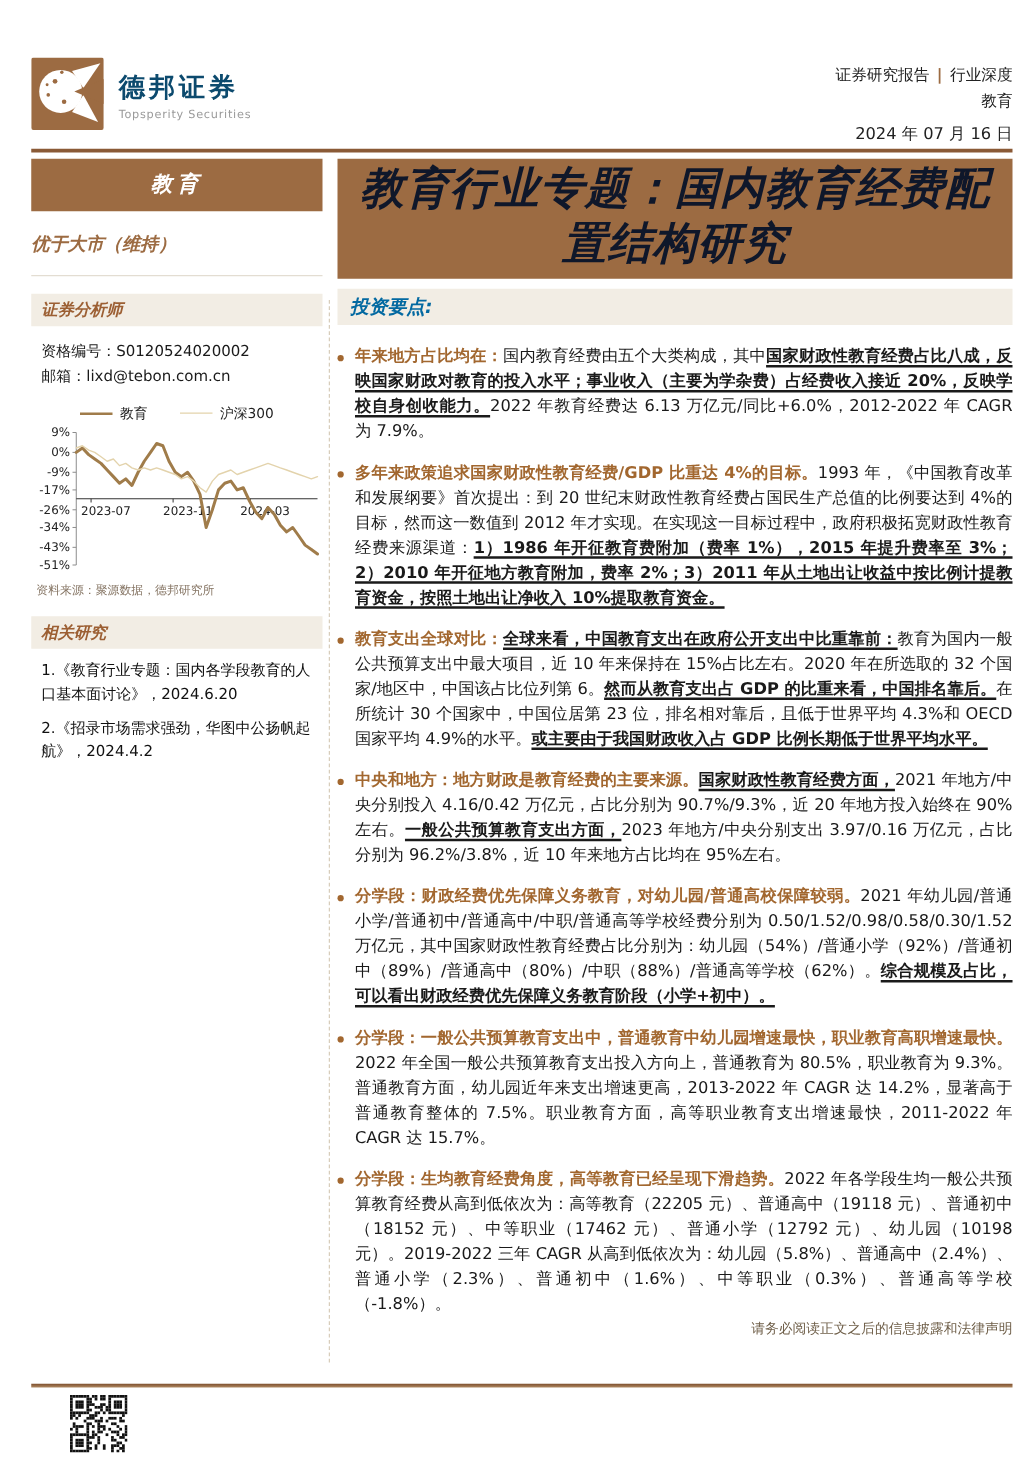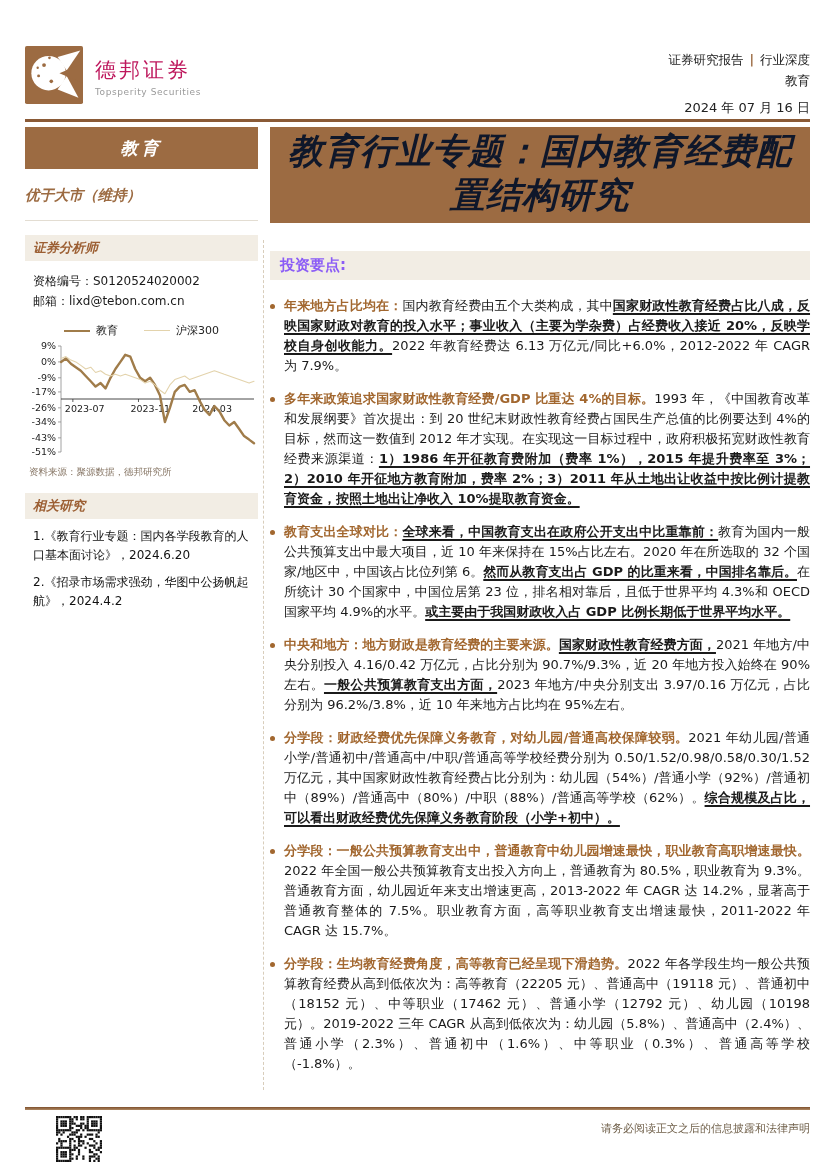--- a/index.html
+++ b/index.html
@@ -4,21 +4,21 @@
 <style>
   * { margin:0; padding:0; box-sizing:border-box; }
   html,body { background:#e8e8e8; }
   body { font-family:"DejaVu Sans","Liberation Sans",sans-serif; }
   .page { position:relative; width:826px; height:1169px; background:#ffffff; margin:0 auto; overflow:hidden; color:#1a1a1a; }
 
   
   .masthead { position:absolute; left:25px; right:16px; top:46px; height:72px; display:flex; justify-content:space-between; }
   .brand { display:flex; align-items:flex-start; gap:12px; }
   .brand-text { padding-top:10px; }
-  .brand-name { font-size:21px; font-weight:normal; color:#be185d; letter-spacing:3px; }
+  .brand-name { font-size:21px; font-weight:bold; color:#0c4a6e; letter-spacing:3px; }
   .brand-sub { font-size:9px; color:#9a9a9a; letter-spacing:0.6px; margin-top:3px; }
   .report-meta { text-align:right; padding-top:4px; font-size:12.5px; color:#222; line-height:1.65; }
   .report-meta .pipe { color:#9C6B42; font-weight:bold; padding:0 6px; }
   .report-meta .date { margin-top:6px; font-size:13px; }
   .rule-top { position:absolute; left:25px; right:16px; top:119px; height:3px; background:#8a5a36; }
 
   
   .sidebar { position:absolute; left:25px; top:127px; width:233px; }
   .col-divider { position:absolute; left:263px; top:240px; height:850px; border-left:1px dashed #d8cdbb; }
   .main { position:absolute; left:270px; top:127px; width:540px; }
@@ -32,32 +32,32 @@
   .chart-wrap { padding:8px 0 0; }
   .chart-legend { display:flex; justify-content:center; gap:26px; align-items:center; height:18px; }
   .chart-legend .item { display:flex; align-items:center; gap:6px; font-size:11px; color:#222; }
   .chart-legend .swatch { display:inline-block; width:26px; }
   .source-note { font-size:9.5px; color:#857463; padding:4px 2px 0 4px; }
   .related-list { padding:8px 8px 0; font-size:12px; line-height:1.62; color:#111; }
   .related-list p { margin-bottom:7px; }
 
   
   .title-banner { background:#9C6B42; color:#0f172a; text-align:center; font-weight:bold; font-style:italic; font-size:35px; line-height:44px; padding:2px 10px 6px; letter-spacing:1px; }
-  .points-bar { background:#F2EDE4; color:#8b5cf6; font-weight:bold; font-size:15px; padding:5px 10px; margin-top:28px; }
+  .points-bar { background:#F2EDE4; color:#0369a1; font-weight:bold; font-style:italic; font-size:15px; padding:5px 10px; margin-top:8px; }
   .bullets { margin-top:16px; }
   .bullet { display:flex; gap:9px; margin-bottom:13px; }
   .bullet .dot { flex:0 0 5px; width:5px; height:5px; border-radius:50%; background:#A2672F; margin-top:8px; }
   .bullet p { flex:1; font-size:13px; line-height:20px; text-align:justify; color:#1a1a1a; }
   .seg-lead { color:#A2672F; font-weight:bold; }
   .seg-bu { font-weight:bold; text-decoration:underline; text-underline-offset:3px; text-decoration-thickness:1.5px; }
 
   
   .footer-rule { position:absolute; left:25px; right:16px; top:1107px; height:3px; background:linear-gradient(#7d4f2d,#b08a64); }
   .qr { position:absolute; left:56px; top:1116px; width:46px; height:46px; }
-  .footer-text { position:absolute; right:16px; top:1121px; font-size:11px; color:#6f5f49; }
+  .footer-text { position:absolute; right:16px; top:1055px; font-size:11px; color:#6f5f49; }
 </style>
 </head>
 <body>
 
 <div class="page">
 
   <div class="masthead">
     <div class="brand">
       <span>
         <svg width="58" height="58" viewBox="0 0 64 64">

